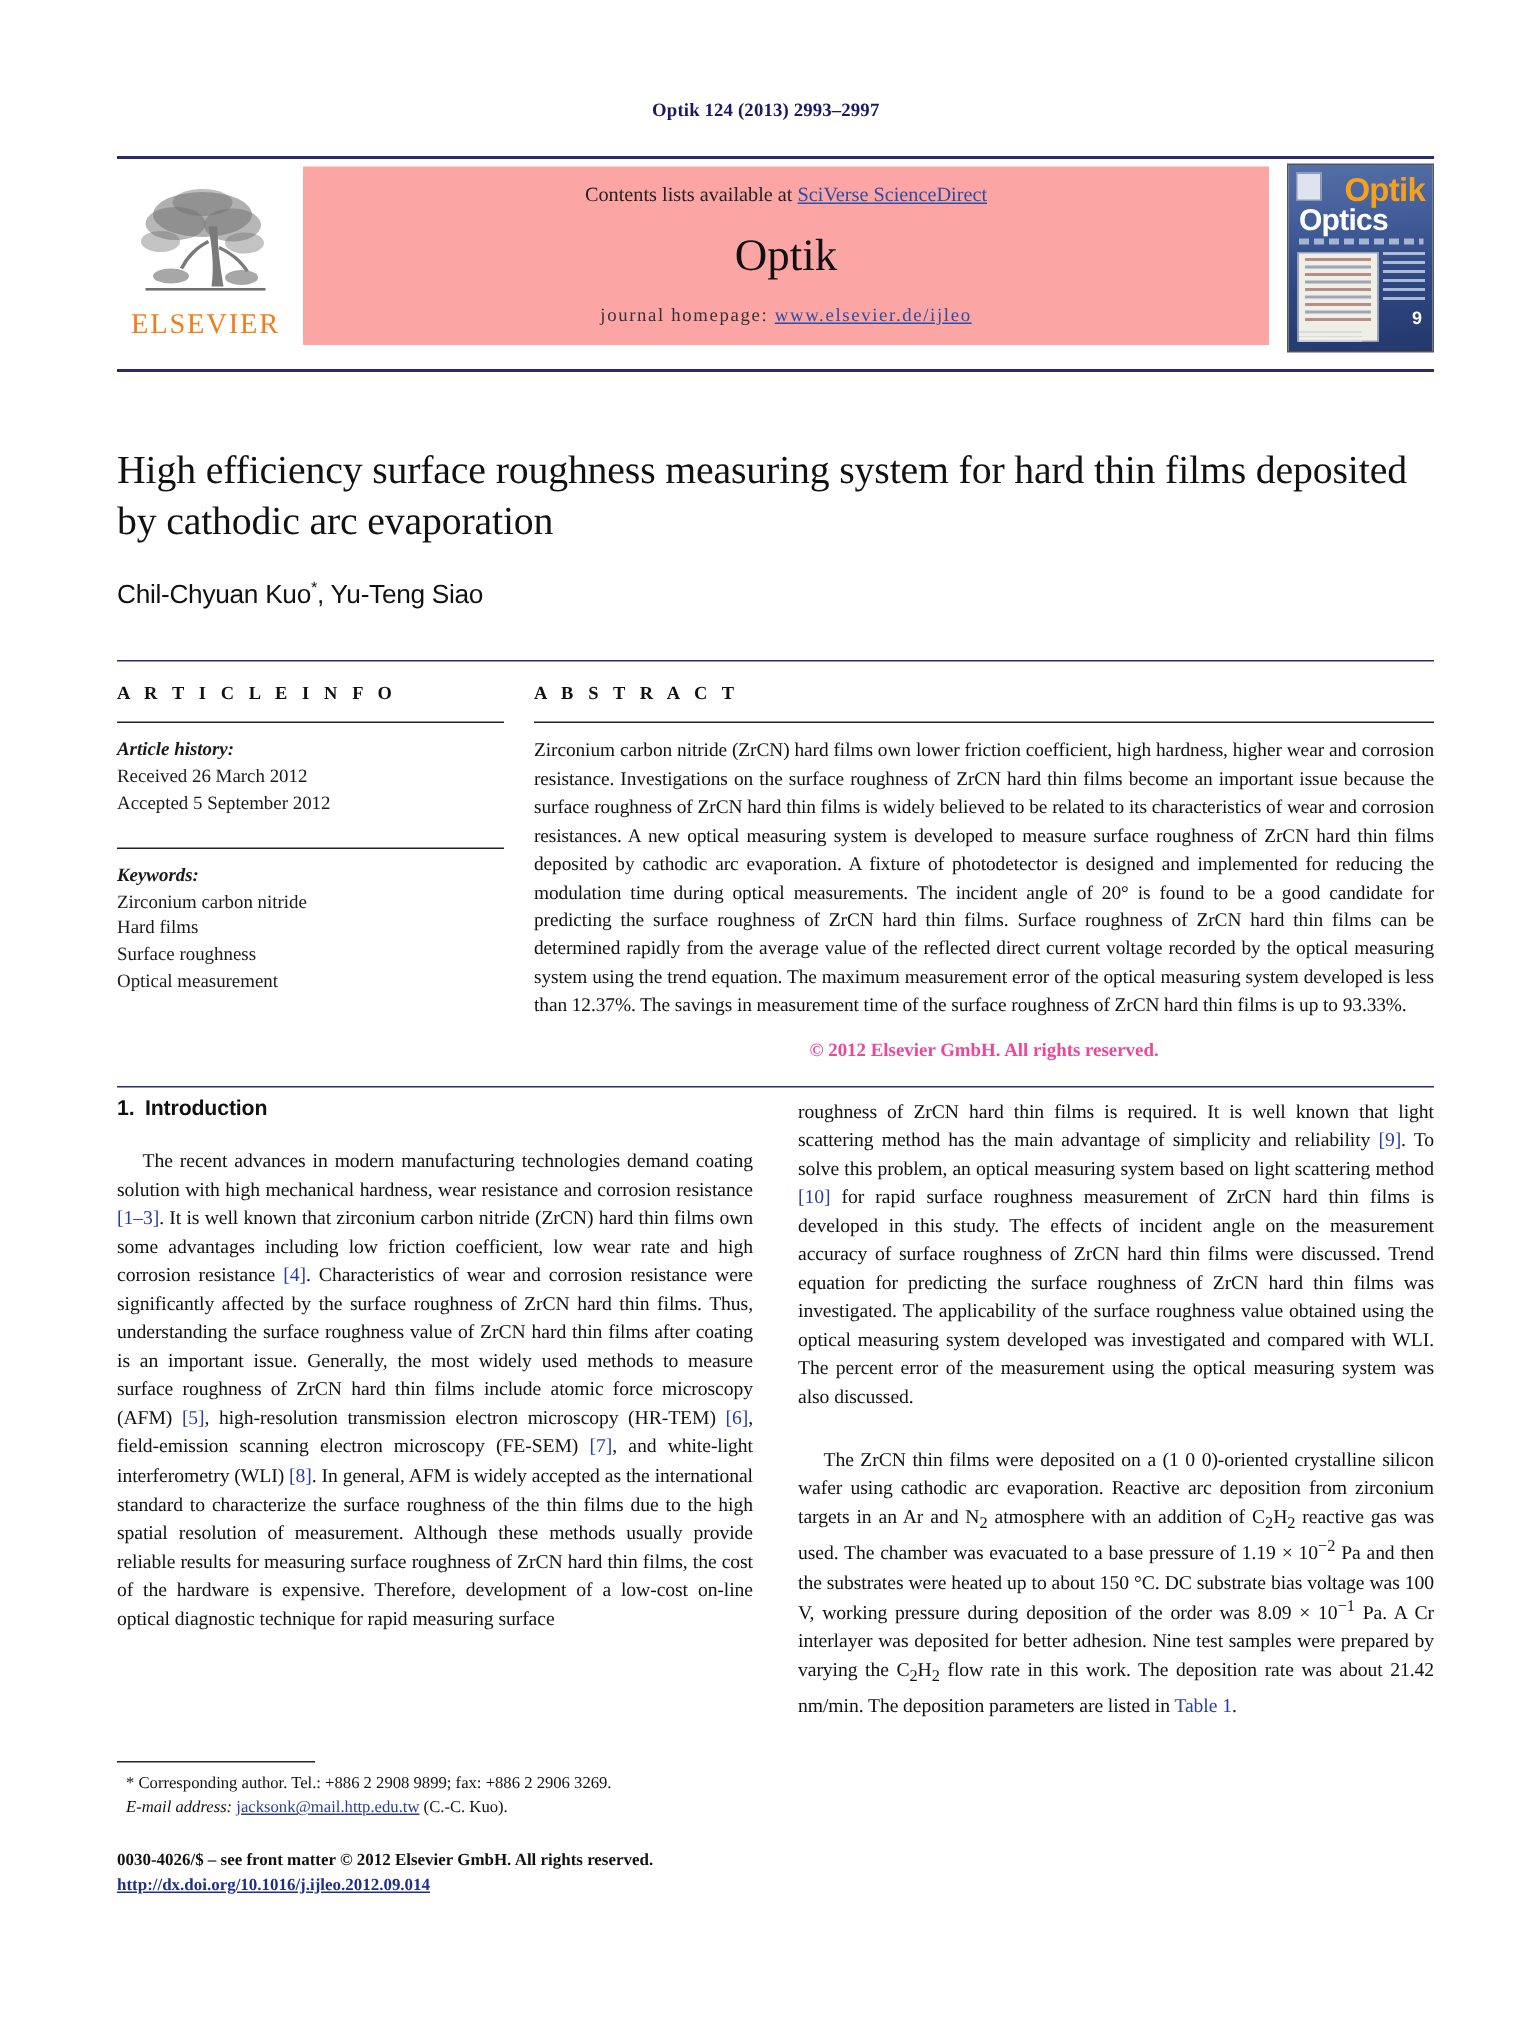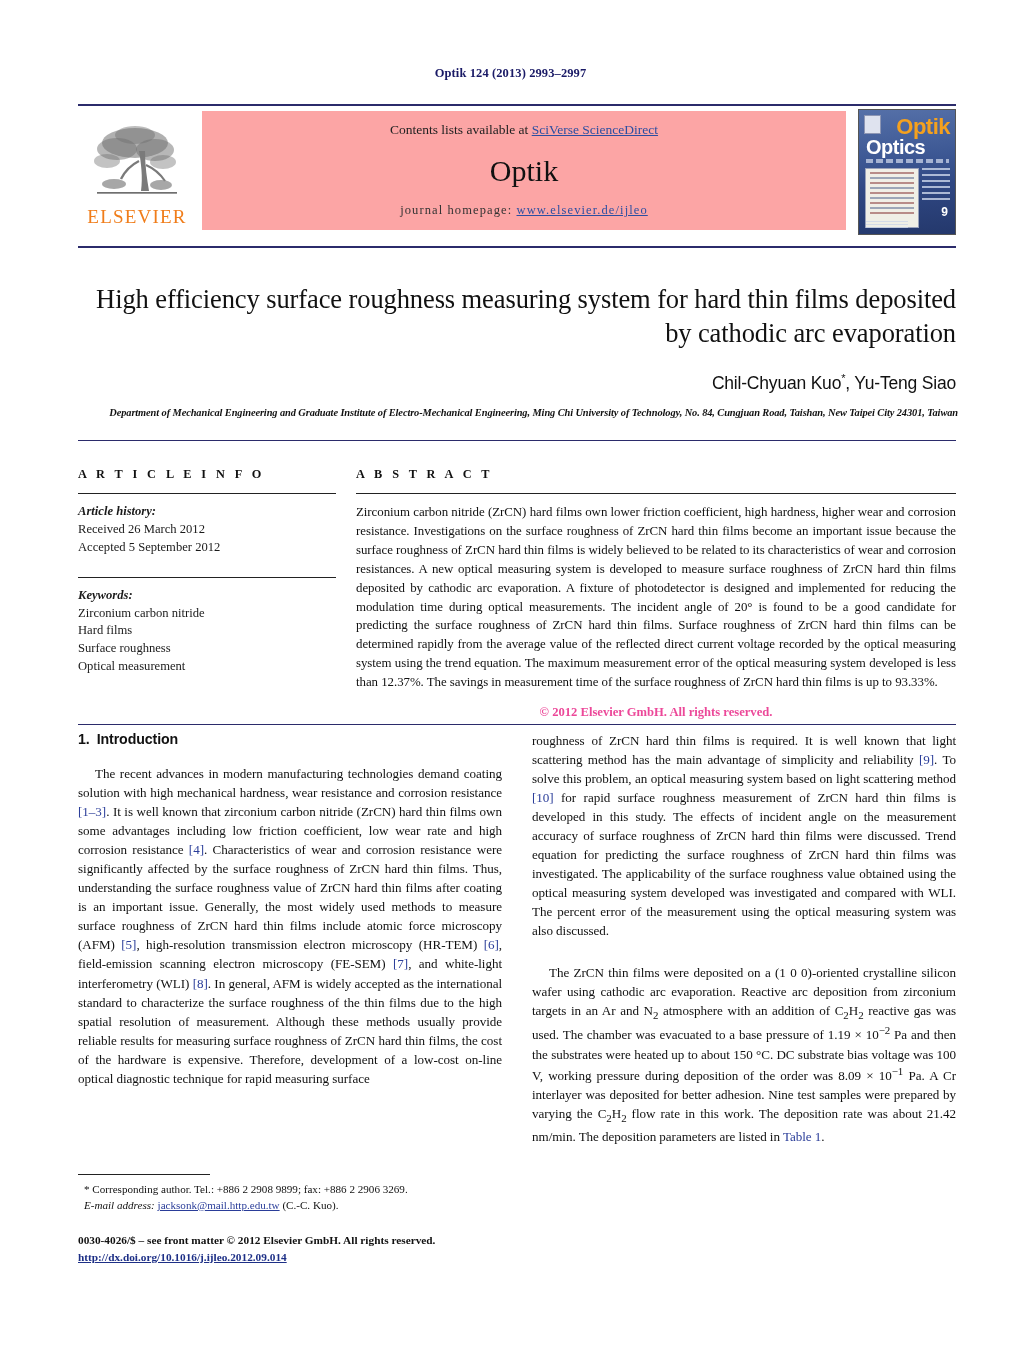--- a/index.html
+++ b/index.html
@@ -180,23 +180,22 @@
     opacity: .8;
   }
 
   
   .titleblock {
     position: absolute;
     top: 246px;
     left: 78px;
     width: 878px;
     border-top: 2.2px solid #2b2b6b;
-    padding-top: 34px;
-    box-sizing: border-box;
-    text-align: right;
+    padding-top: 48px;
+    box-sizing: border-box;
   }
   .art-title {
     font-family: "Liberation Serif", serif;
     font-size: 26.5px;
     line-height: 1.29;
     color: #111;
     margin: 0 0 22px 0;
     font-weight: normal;
     letter-spacing: -0.1px;
   }
@@ -219,21 +218,21 @@
     letter-spacing: -0.1px;
   }
 
   
   .infoblock {
     position: absolute;
     top: 440px;
     left: 78px;
     width: 878px;
     border-top: 1.6px solid #2b2b6b;
-    padding-top: 26px;
+    padding-top: 14px;
     display: flex;
     box-sizing: border-box;
   }
   .col-info { width: 258px; flex: 0 0 258px; }
   .col-abs  { flex: 1 1 auto; padding-left: 20px; }
   .sec-head {
     font-family: "Liberation Serif", serif;
     font-weight: bold;
     font-size: 12.3px;
     letter-spacing: 3.4px;
@@ -405,21 +404,20 @@
       </div>
 
     </div>
   </div>
 
   <div class="titleblock">
     <h1 class="art-title">High efficiency surface roughness measuring system for hard thin films deposited by cathodic arc evaporation</h1>
     <div class="authors">
       <span>Chil-Chyuan Kuo</span><sup>*</sup><span>, Yu-Teng Siao</span>
     </div>
-    <div class="affil">Department of Mechanical Engineering and Graduate Institute of Electro-Mechanical Engineering, Ming Chi University of Technology, No. 84, Cungjuan Road, Taishan, New Taipei City 24301, Taiwan</div>
   </div>
 
   <div class="infoblock">
 
     <div class="col-info">
       <div class="sec-head">A R T I C L E  I N F O</div>
       <div class="rule"></div>
       <div class="info-group">
         <div class="lbl">Article history:</div>
         <div>Received 26 March 2012</div>

